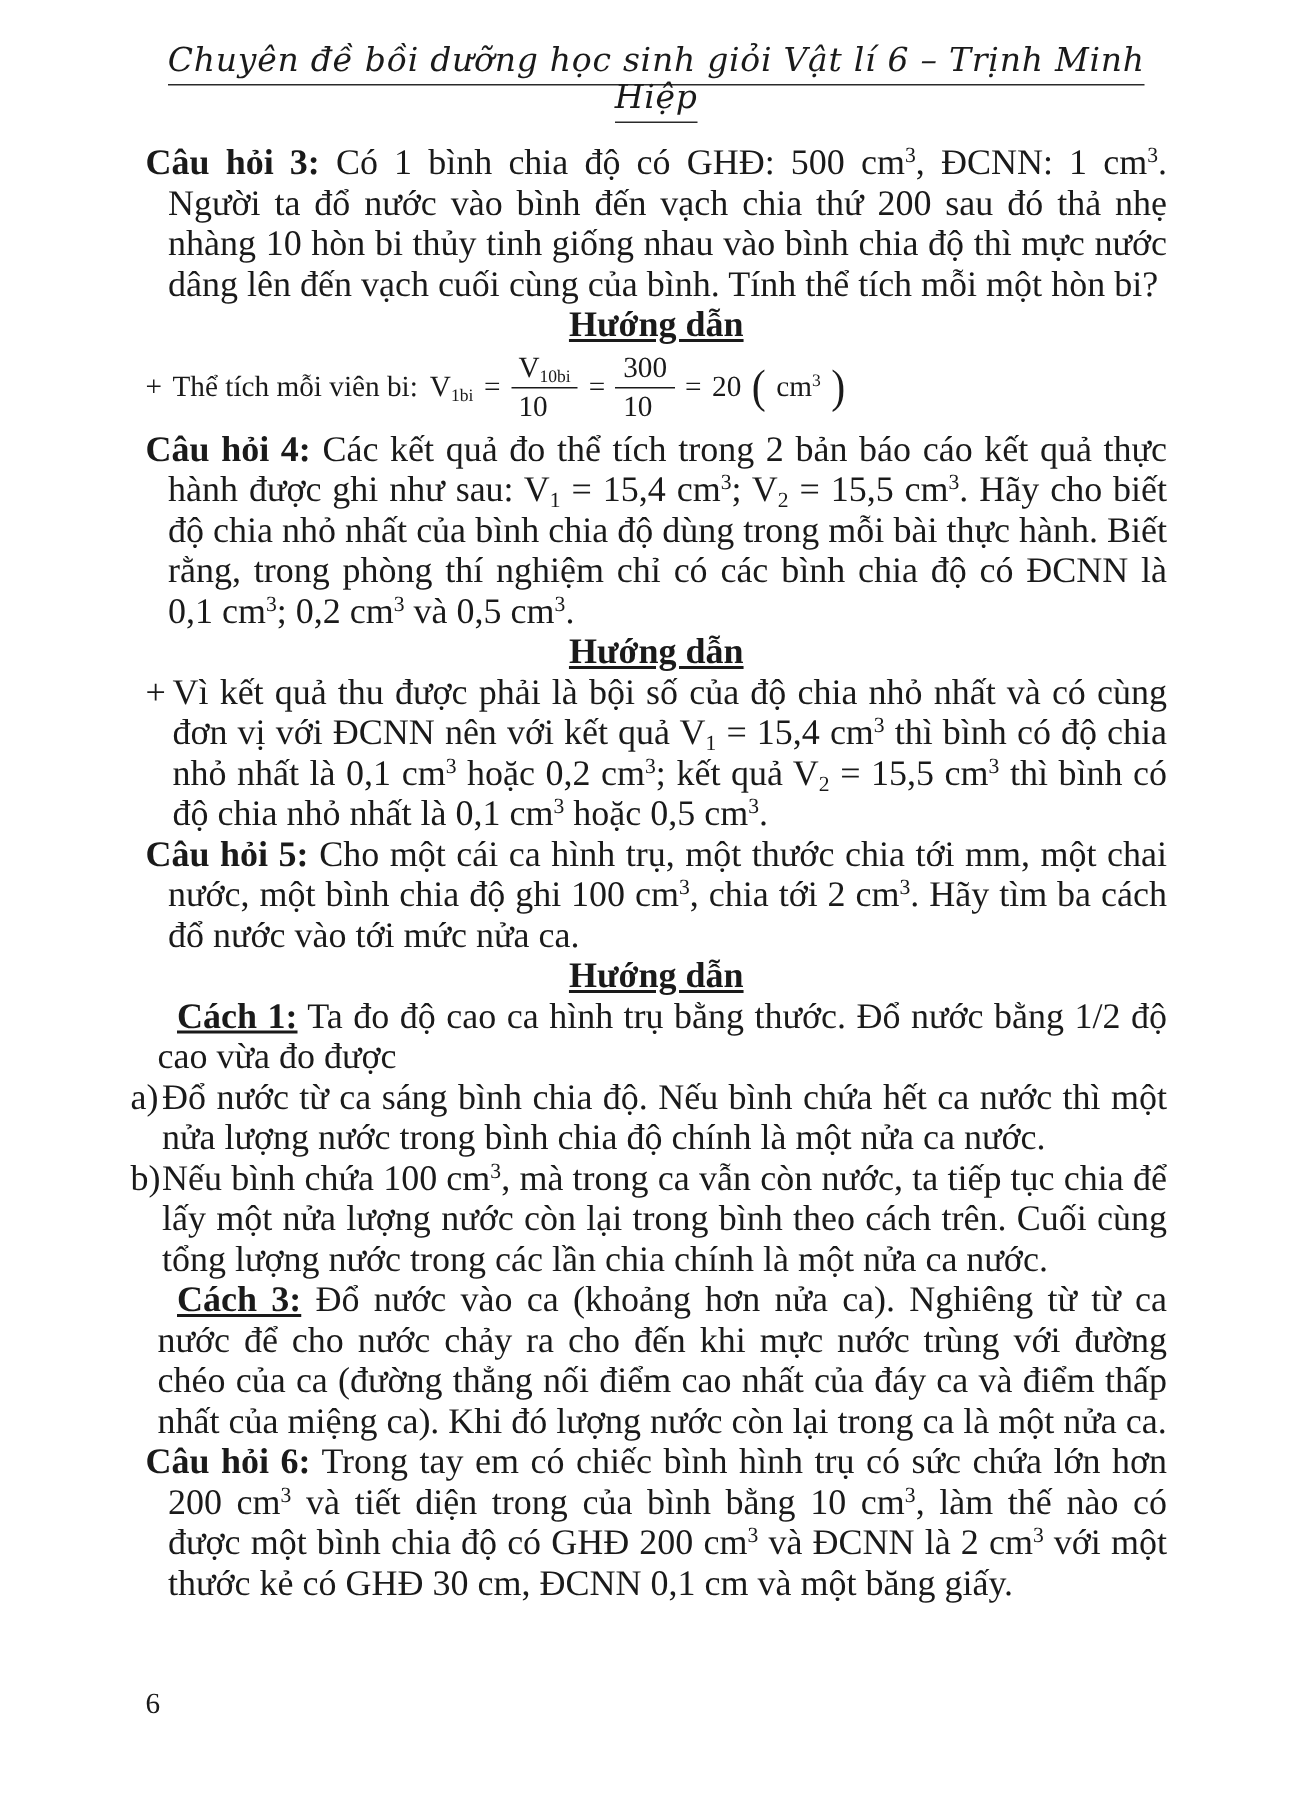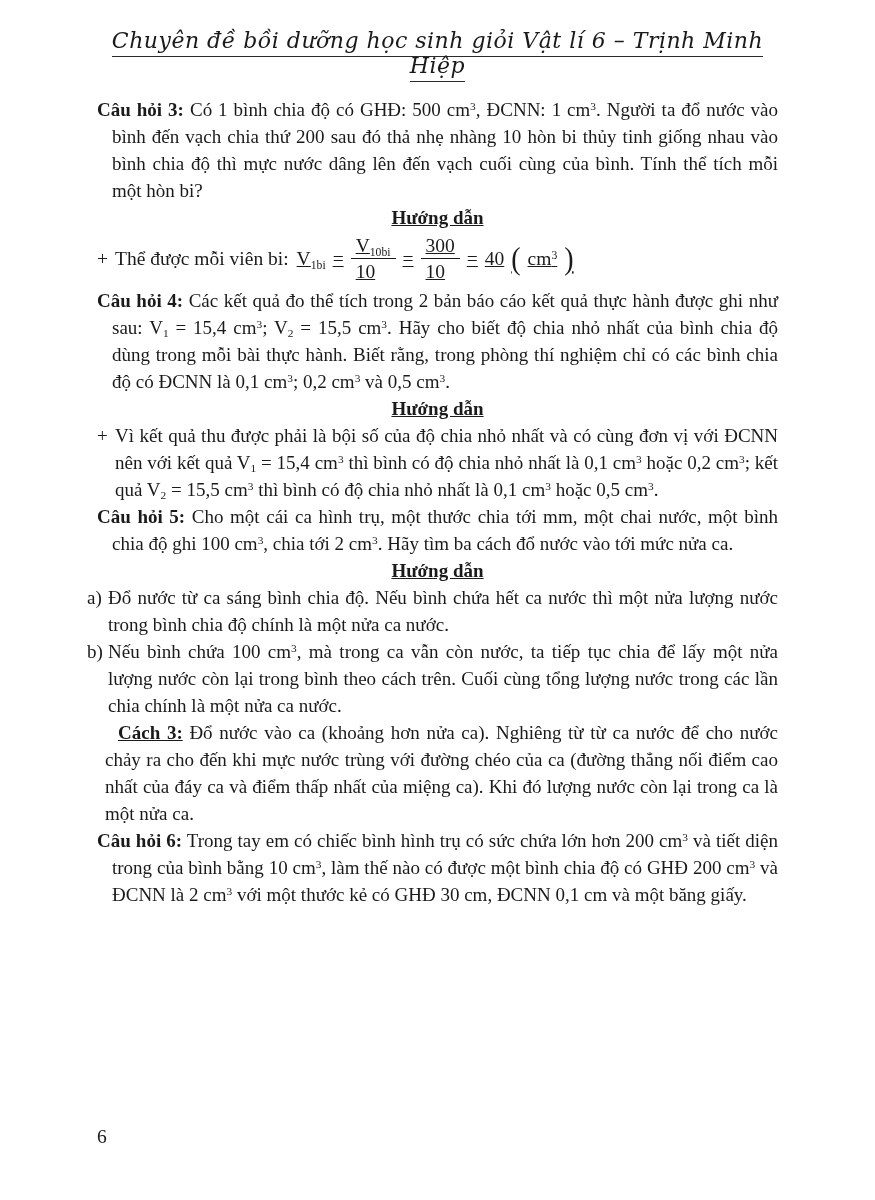--- a/index.html
+++ b/index.html
@@ -16,21 +16,21 @@
   .doc-header {
     text-align: center;
     font-family: "DejaVu Serif", serif;
     font-style: italic;
     font-size: 22px;
     margin-bottom: 18px;
     letter-spacing: 0.5px;
   }
   .doc-header .hdr-inner { border-bottom: 1.4px solid #2a2a2a; padding-bottom: 3px; }
 
-  p { margin: 0; font-size: 19px; line-height: 27px; text-align: justify; }
+  p { margin: 0; font-size: 24px; line-height: 27px; text-align: justify; }
   b { font-weight: bold; }
 
   sub { font-size: 0.6em; vertical-align: -0.3em; line-height: 0; }
   sup { font-size: 0.6em; vertical-align: 0.55em; line-height: 0; }
 
   
   .q { padding-left: 15px; text-indent: -15px; }
 
   
   .hd { text-align: center; font-weight: bold; text-decoration: underline; }
@@ -50,21 +50,21 @@
   .cach { padding-left: 8px; text-indent: 13px; }
   .cach b { text-decoration: underline; }
 
   
   .formula-line {
     display: flex; align-items: center;
     font-size: 19.5px; margin: 3px 0 4px;
   }
   .formula-line .mk { flex: 0 0 18px; }
   .formula-line .intro { margin-right: 8px; white-space: nowrap; }
-  .mathgrp { display: inline-flex; align-items: center; gap: 7px; text-decoration: underline; }
+  .mathgrp { display: inline-flex; align-items: center; gap: 7px; }
   .frac { display: inline-block; text-align: left; vertical-align: middle; }
   .frac .num { display: block; padding: 0 5px 1px; line-height: 23px; }
   .frac .den { display: block; border-top: 1.5px solid #1a1a1a; padding: 1px 5px 0; line-height: 23px; }
   .bigp { font-size: 28px; font-weight: 400; line-height: 1; transform: scaleY(1.12); }
 
   .pagenum { position: absolute; left: 97px; top: 1126px; font-size: 19.5px; }
 </style>
 </head>
 <body>
 
@@ -75,51 +75,52 @@
       <span class="hdr-inner">Chuyên đề bồi dưỡng học sinh giỏi Vật lí 6 – Trịnh Minh Hiệp</span>
     </div>
 
     <p class="q"><b>Câu hỏi 3:</b> <span>Có 1 bình chia độ có GHĐ: 500 cm<sup>3</sup>, ĐCNN: 1 cm<sup>3</sup>. Người ta đổ nước vào bình đến vạch chia thứ 200 sau đó thả nhẹ nhàng 10 hòn bi thủy tinh giống nhau vào bình chia độ thì mực nước dâng lên đến vạch cuối cùng của bình. Tính thể tích mỗi một hòn bi?</span></p>
 
     <p class="hd">Hướng dẫn</p>
 
 
     <div class="formula-line">
       <span class="mk">+</span>
-      <span class="intro">Thể được mỗi viên bi:</span>
+      <span class="intro">Thể tích mỗi viên bi:</span>
       <span class="mathgrp">
         <span>V<sub>1bi</sub></span>
         <span>=</span>
         <span class="frac">
           <span class="num">V<sub>10bi</sub></span>
           <span class="den">10</span>
         </span>
         <span>=</span>
         <span class="frac">
           <span class="num">300</span>
           <span class="den">10</span>
         </span>
         <span>=</span>
-        <span>40</span>
+        <span>20</span>
         <span class="bigp">(</span>
         <span>cm<sup>3</sup></span>
         <span class="bigp">)</span>
       </span>
     </div>
 
     <p class="q"><b>Câu hỏi 4:</b> <span>Các kết quả đo thể tích trong 2 bản báo cáo kết quả thực hành được ghi như sau: V<sub>1</sub> = 15,4 cm<sup>3</sup>; V<sub>2</sub> = 15,5 cm<sup>3</sup>. Hãy cho biết độ chia nhỏ nhất của bình chia độ dùng trong mỗi bài thực hành. Biết rằng, trong phòng thí nghiệm chỉ có các bình chia độ có ĐCNN là 0,1 cm<sup>3</sup>; 0,2 cm<sup>3</sup> và 0,5 cm<sup>3</sup>.</span></p>
 
     <p class="hd">Hướng dẫn</p>
 
     <p class="bullet"><span class="mk">+</span><span>Vì kết quả thu được phải là bội số của độ chia nhỏ nhất và có cùng đơn vị với ĐCNN nên với kết quả V<sub>1</sub> = 15,4 cm<sup>3</sup> thì bình có độ chia nhỏ nhất là 0,1 cm<sup>3</sup> hoặc 0,2 cm<sup>3</sup>; kết quả V<sub>2</sub> = 15,5 cm<sup>3</sup> thì bình có độ chia nhỏ nhất là 0,1 cm<sup>3</sup> hoặc 0,5 cm<sup>3</sup>.</span></p>
 
     <p class="q"><b>Câu hỏi 5:</b> <span>Cho một cái ca hình trụ, một thước chia tới mm, một chai nước, một bình chia độ ghi 100 cm<sup>3</sup>, chia tới 2 cm<sup>3</sup>. Hãy tìm ba cách đổ nước vào tới mức nửa ca.</span></p>
 
     <p class="hd">Hướng dẫn</p>
 
+    <p class="cach"><b>Cách 1:</b> <span>Ta đo độ cao ca hình trụ bằng thước. Đổ nước bằng 1/2 độ cao vừa đo được</span></p>
 
 
     <p class="item"><span class="mk2">a)</span><span>Đổ nước từ ca sáng bình chia độ. Nếu bình chứa hết ca nước thì một nửa lượng nước trong bình chia độ chính là một nửa ca nước.</span></p>
 
     <p class="item"><span class="mk2">b)</span><span>Nếu bình chứa 100 cm<sup>3</sup>, mà trong ca vẫn còn nước, ta tiếp tục chia để lấy một nửa lượng nước còn lại trong bình theo cách trên. Cuối cùng tổng lượng nước trong các lần chia chính là một nửa ca nước.</span></p>
 
     <p class="cach"><b>Cách 3:</b> <span>Đổ nước vào ca (khoảng hơn nửa ca). Nghiêng từ từ ca nước để cho nước chảy ra cho đến khi mực nước trùng với đường chéo của ca (đường thẳng nối điểm cao nhất của đáy ca và điểm thấp nhất của miệng ca). Khi đó lượng nước còn lại trong ca là một nửa ca.</span></p>
 
     <p class="q"><b>Câu hỏi 6:</b> <span>Trong tay em có chiếc bình hình trụ có sức chứa lớn hơn 200 cm<sup>3</sup> và tiết diện trong của bình bằng 10 cm<sup>3</sup>, làm thế nào có được một bình chia độ có GHĐ 200 cm<sup>3</sup> và ĐCNN là 2 cm<sup>3</sup> với một thước kẻ có GHĐ 30 cm, ĐCNN 0,1 cm và một băng giấy.</span></p>
 

